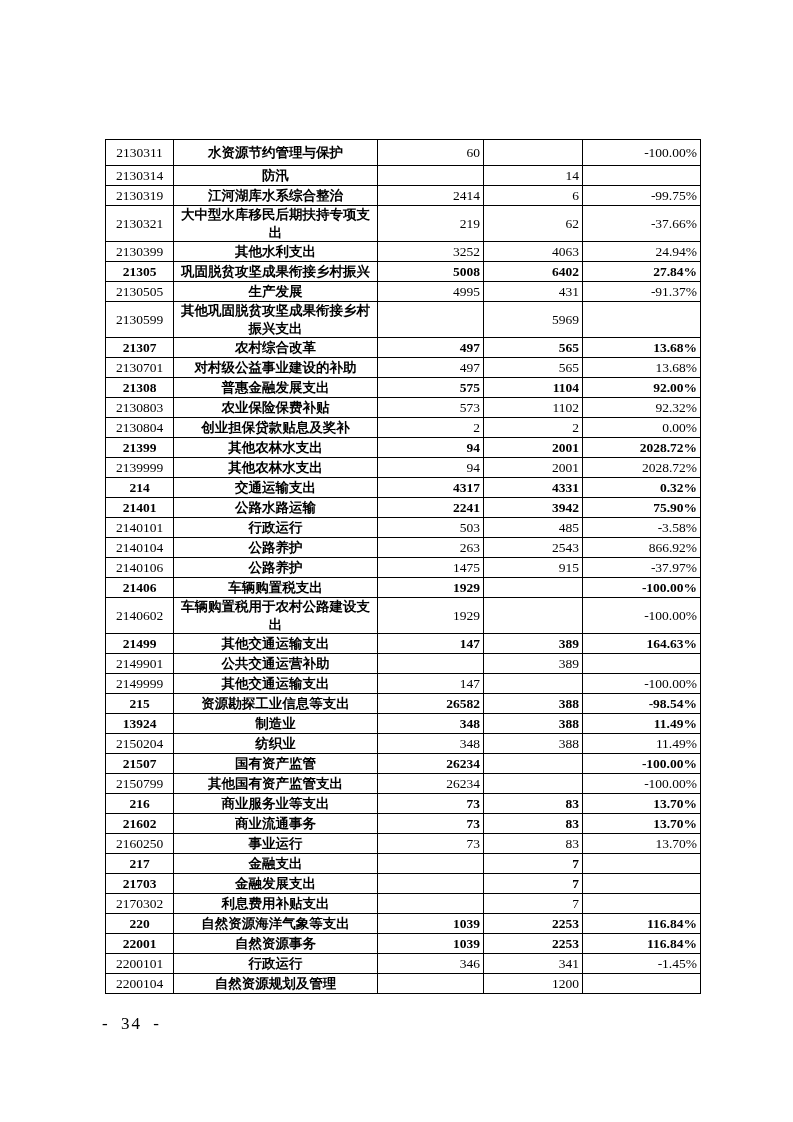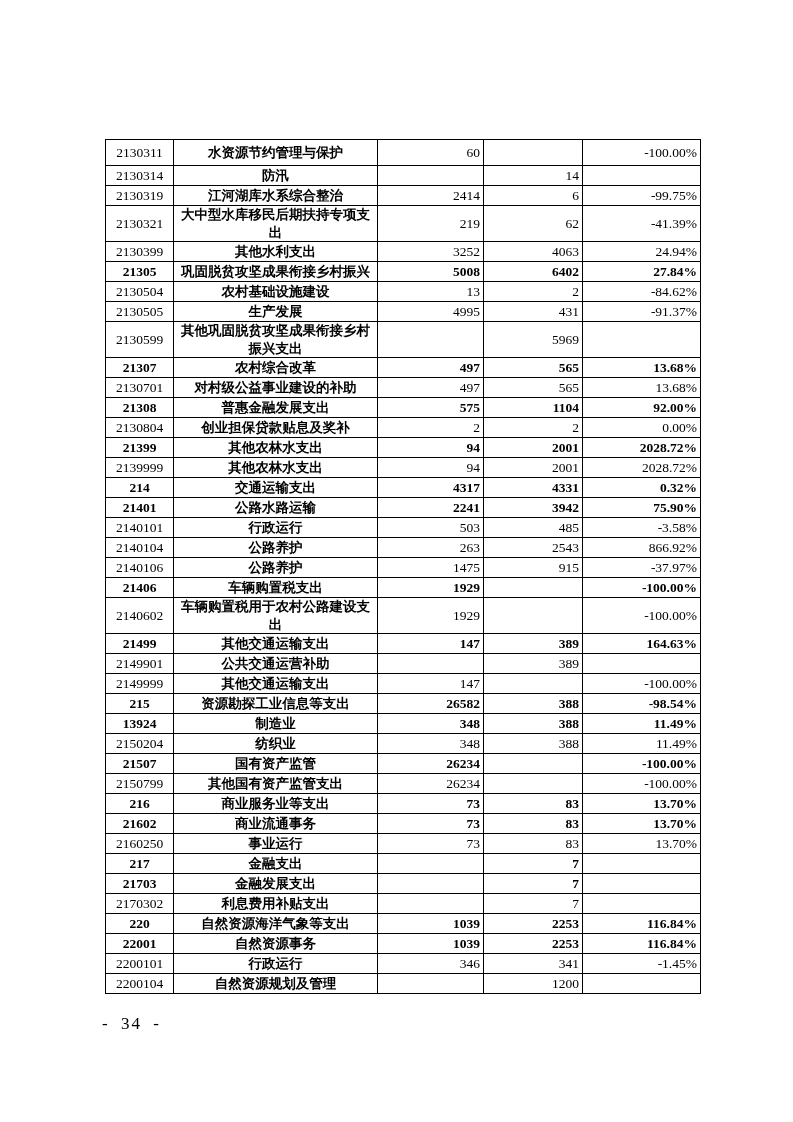--- a/index.html
+++ b/index.html
@@ -81,44 +81,37 @@
     <td class="c-name">江河湖库水系综合整治</td>
     <td class="c-num">2414</td>
     <td class="c-num">6</td>
     <td class="c-num">-99.75%</td>
   </tr>
       <tr>
     <td class="c-code">2130321</td>
     <td class="c-name">大中型水库移民后期扶持专项支出</td>
     <td class="c-num">219</td>
     <td class="c-num">62</td>
-    <td class="c-num">-41.39%</td>
+    <td class="c-num">-37.66%</td>
   </tr>
       <tr>
     <td class="c-code">2130399</td>
     <td class="c-name">其他水利支出</td>
     <td class="c-num">3252</td>
     <td class="c-num">4063</td>
     <td class="c-num">24.94%</td>
   </tr>
       <tr class="bold">
     <td class="c-code">21305</td>
     <td class="c-name">巩固脱贫攻坚成果衔接乡村振兴</td>
     <td class="c-num">5008</td>
     <td class="c-num">6402</td>
     <td class="c-num">27.84%</td>
   </tr>
       <tr>
-    <td class="c-code">2130504</td>
-    <td class="c-name">农村基础设施建设</td>
-    <td class="c-num">13</td>
-    <td class="c-num">2</td>
-    <td class="c-num">-84.62%</td>
-  </tr>
-      <tr>
     <td class="c-code">2130505</td>
     <td class="c-name">生产发展</td>
     <td class="c-num">4995</td>
     <td class="c-num">431</td>
     <td class="c-num">-91.37%</td>
   </tr>
       <tr>
     <td class="c-code">2130599</td>
     <td class="c-name">其他巩固脱贫攻坚成果衔接乡村振兴支出</td>
     <td class="c-num"></td>
@@ -138,20 +131,27 @@
     <td class="c-num">497</td>
     <td class="c-num">565</td>
     <td class="c-num">13.68%</td>
   </tr>
       <tr class="bold">
     <td class="c-code">21308</td>
     <td class="c-name">普惠金融发展支出</td>
     <td class="c-num">575</td>
     <td class="c-num">1104</td>
     <td class="c-num">92.00%</td>
+  </tr>
+      <tr>
+    <td class="c-code">2130803</td>
+    <td class="c-name">农业保险保费补贴</td>
+    <td class="c-num">573</td>
+    <td class="c-num">1102</td>
+    <td class="c-num">92.32%</td>
   </tr>
       <tr>
     <td class="c-code">2130804</td>
     <td class="c-name">创业担保贷款贴息及奖补</td>
     <td class="c-num">2</td>
     <td class="c-num">2</td>
     <td class="c-num">0.00%</td>
   </tr>
       <tr class="bold">
     <td class="c-code">21399</td>

